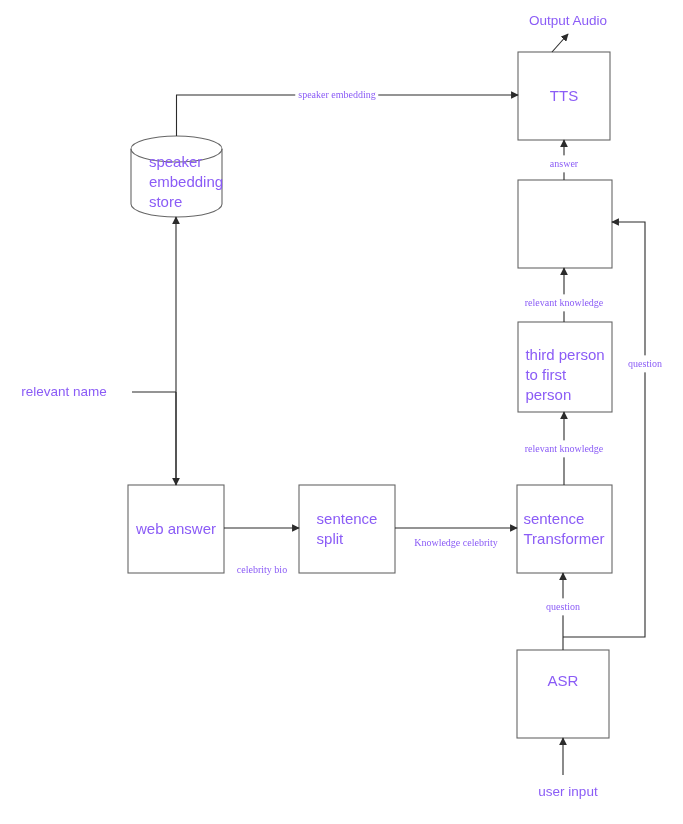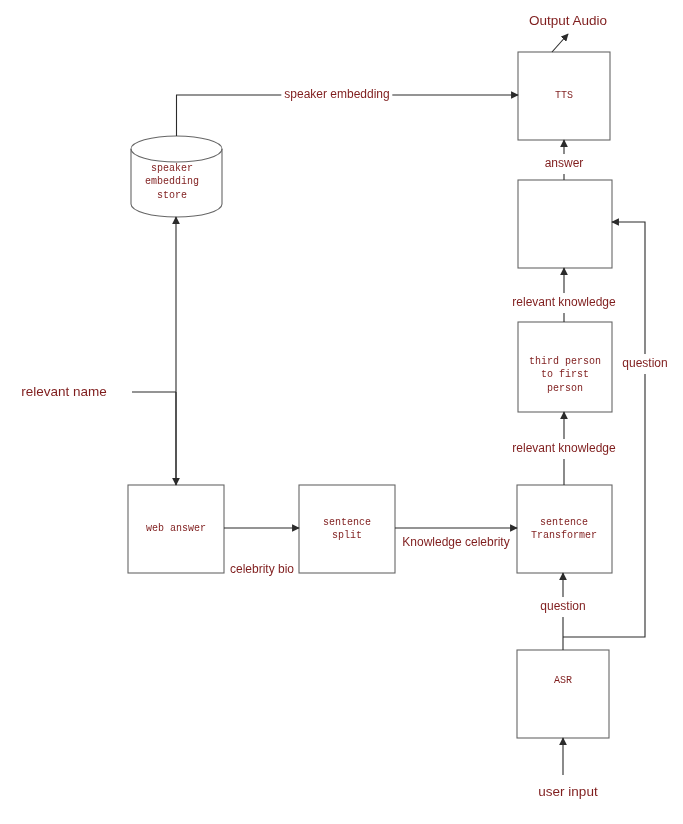--- a/index.html
+++ b/index.html
@@ -26,37 +26,37 @@
     left: 0;
     top: 0;
     width: 683px;
     height: 824px;
     display: block;
   }
   .node-label,
   .edge-label,
   .free-label {
     position: absolute;
-    color: #7f1d1d;
+    color: #8b5cf6;
     font-family: "Liberation Sans", sans-serif;
-    text-align: center;
+    text-align: left;
     line-height: 1.33;
     white-space: pre;
     pointer-events: none;
   }
   .node-label {
-    font-size: 10px;
+    font-size: 15px;
     transform: translate(-50%, -50%);
-    font-family: Liberation Mono, monospace;
   }
   .edge-label {
-    font-size: 12px;
+    font-size: 10px;
     background: #ffffff;
     padding: 0 3px;
     transform: translate(-50%, -50%);
+    font-family: Liberation Serif, serif;
   }
   .edge-label.vertical-lbl {
     padding: 2px 3px;
   }
   .free-label {
     font-size: 13.5px;
     transform: translate(-50%, -50%);
   }
 </style>
 </head>
@@ -126,21 +126,21 @@
   <div class="node-label" style="left:564px; top:529px;">sentence
 Transformer</div>
 
   <div class="node-label" style="left:563px; top:681px;">ASR</div>
 
   <div class="node-label" style="left:347px; top:529px;">sentence
 split</div>
 
   <div class="node-label" style="left:176px; top:529px;">web answer</div>
 
-  <div class="node-label" style="left:172px; top:182px;">speaker
+  <div class="node-label" style="left:186px; top:182px;">speaker
 embedding
 store</div>
 
   <div class="free-label" style="left:568px; top:21px;">Output Audio</div>
 
   <div class="free-label" style="left:64px; top:392px;">relevant name</div>
 
   <div class="free-label" style="left:568px; top:792px;">user input</div>
 
   <div class="edge-label" style="left:337px; top:95px;">speaker embedding</div>

